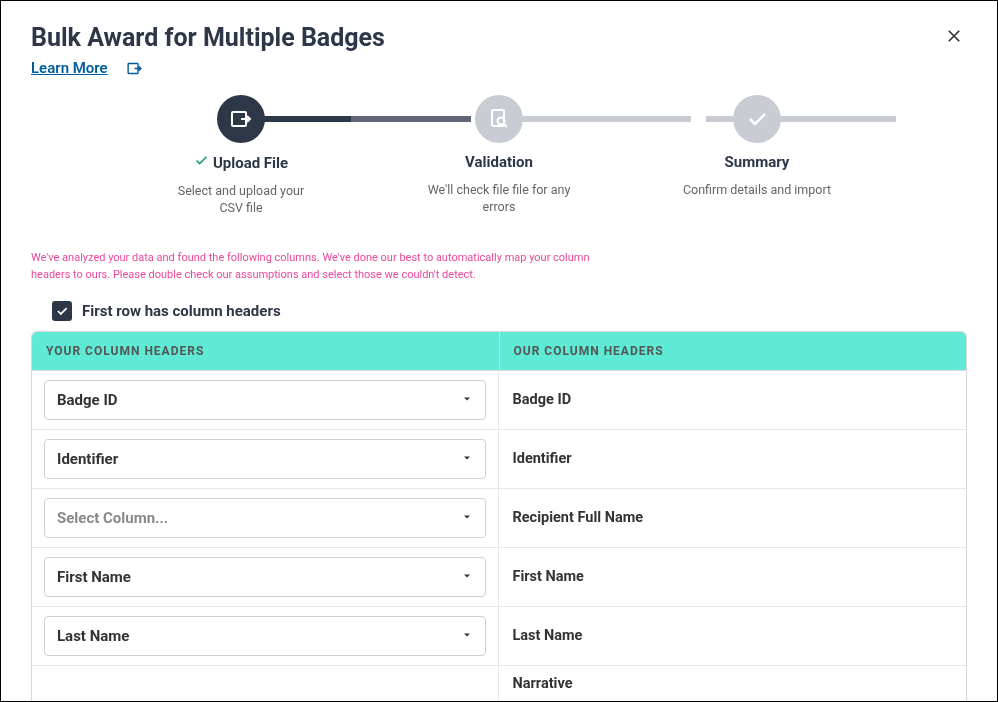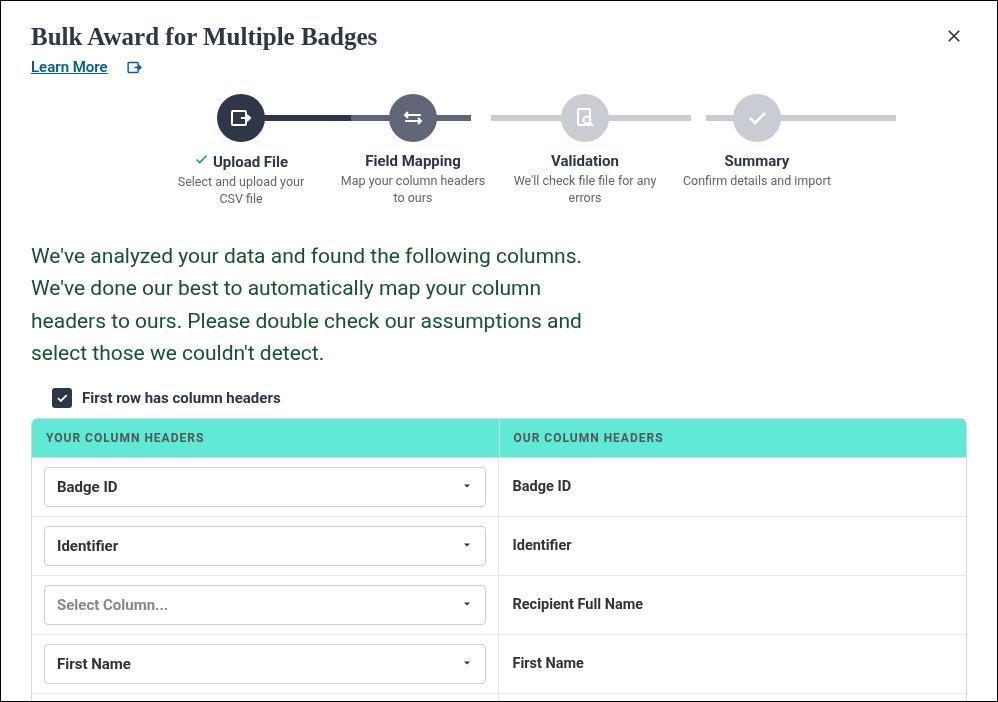--- a/index.html
+++ b/index.html
@@ -23,21 +23,20 @@
     .header-row {
       display: flex;
       justify-content: space-between;
       align-items: start;
     }
     .page-title {
       font-size: 25px;
       font-weight: 700;
       color: #2d3748;
       margin-bottom: 6px;
-      font-family: Liberation Serif, serif;
     }
     .learn-more {
       color: #005E9D;
       text-decoration: underline;
       font-size: 15px;
       font-weight: 600;
       display: inline-flex;
       align-items: center;
       gap: 18px;
       cursor: pointer;
@@ -97,21 +96,21 @@
       font-size: 15px;
       font-weight: 700;
       color: #2d3748;
       display: inline-flex;
       align-items: center;
       gap: 4px;
     }
     .step-desc {
       font-size: 12.5px;
       color: #666;
-      margin-top: 3px;
+      margin-top: 11px;
       line-height: 1.35;
       max-width: 150px;
     }
     .step .check-icon {
       color: #1a9c6b;
     }
     .step .check-icon svg {
       width: 15px;
       height: 15px;
     }
@@ -121,22 +120,22 @@
       height: 6px;
       z-index: 0;
     }
     .bar1 { left: 100px; width: 90px; background: #2d3748; }
     .bar2 { left: 190px; width: 120px; background: #5e6678; }
     .bar3 { left: 330px; width: 200px; background: #c9ccd3; }
     .bar4 { left: 545px; width: 190px; background: #c9ccd3; }
 
     
     .instructions {
-      font-size: 21px;
-      color: #14532d;
+      font-size: 11px;
+      color: #ec4899;
       line-height: 1.55;
       margin-bottom: 18px;
       max-width: 560px;
     }
 
     
     .checkbox-row {
       display: flex;
       align-items: center;
       gap: 10px;
@@ -276,30 +275,20 @@
         <span class="check-icon">
           <svg viewBox="0 0 24 24" fill="none" stroke="currentColor" stroke-width="2.5">
             <path d="M4 12 L9 17 L20 6"></path>
           </svg>
         </span>
         <span>Upload File</span>
       </div>
       <div class="step-desc">Select and upload your CSV file</div>
     </div>
 
-    <div class="step active">
-      <div class="step-circle">
-        <svg viewBox="0 0 24 24" fill="none" stroke="#fff" stroke-width="2">
-          <path d="M4 9 L20 9 M7 6 L4 9 L7 12"></path>
-          <path d="M20 15 L4 15 M17 12 L20 15 L17 18"></path>
-        </svg>
-      </div>
-      <div class="step-title">Field Mapping</div>
-      <div class="step-desc">Map your column headers to ours</div>
-    </div>
 
     <div class="step pending">
       <div class="step-circle">
         <svg viewBox="0 0 24 24" fill="none" stroke="#fff" stroke-width="2">
           <rect x="5" y="3" width="12" height="16" rx="1"></rect>
           <circle cx="14" cy="14" r="3.5"></circle>
           <path d="M17 17 L20 20"></path>
         </svg>
       </div>
       <div class="step-title">Validation</div>

